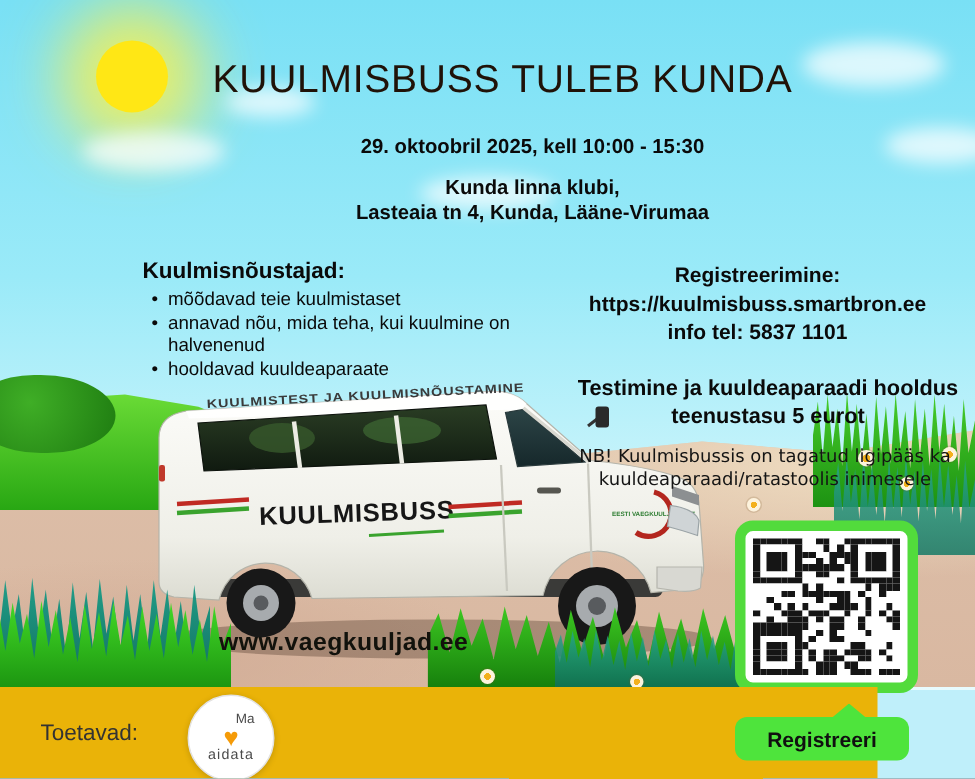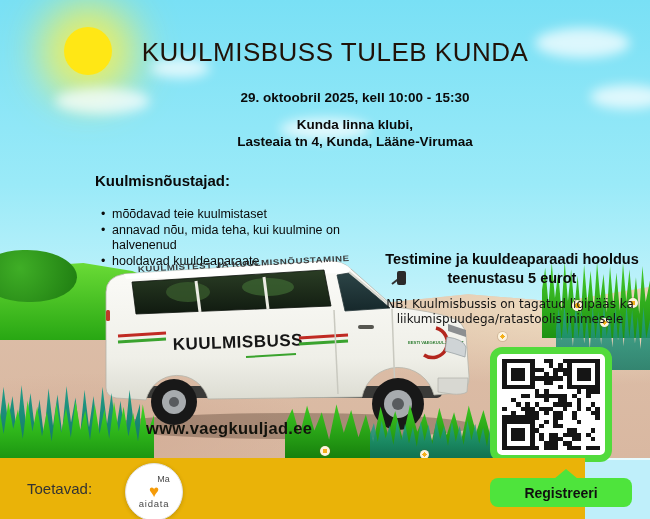--- a/index.html
+++ b/index.html
@@ -48,41 +48,41 @@
     background:radial-gradient(circle,#f3b01c 0 32%,#fdf3dd 34% 100%);
     box-shadow:0 0 0 1px rgba(120,90,40,.18); }
   
   .title { position:absolute; left:60px; top:37px; width:550px; text-align:center;
     font-size:26px; font-weight:normal; letter-spacing:.5px; color:#201208; }
   .when { position:absolute; left:130px; top:90px; width:450px; text-align:center;
     font-size:13.5px; font-weight:bold; color:#0a0a0a; }
   .where { position:absolute; left:130px; top:116px; width:450px; text-align:center;
     font-size:13.5px; font-weight:bold; color:#0a0a0a; line-height:17px; }
   .services { position:absolute; left:95px; top:172px; width:270px; color:#0a0a0a; }
-  .services h3 { font-size:15px; font-weight:bold; margin-bottom:18px; }
+  .services h3 { font-size:15px; font-weight:bold; margin-bottom:3px; }
   .services ul { list-style:none; }
   .services li { position:relative; padding-left:17px; font-size:12.5px; line-height:15.5px; width:252px; }
   .services li::before { content:"•"; position:absolute; left:6px; top:0; }
   .reg { position:absolute; left:360px; top:174px; width:290px; text-align:center;
     font-size:14px; font-weight:bold; color:#0a0a0a; line-height:19px; }
   .pricing { position:absolute; left:372px; top:250px; width:280px; text-align:center;
     font-size:14.5px; font-weight:bold; color:#0a0a0a; line-height:19px; }
   .nb { position:absolute; left:372px; top:297px; width:276px; text-align:center;
     font-family:"DejaVu Sans", sans-serif; font-size:12px; color:#141414; line-height:14.5px; z-index:7; }
   .website { position:absolute; left:146px; top:419px; font-size:16.5px; font-weight:bold;
     color:#12120c; letter-spacing:.3px; z-index:8;text-align:center; }
   
   .bus { position:absolute; left:96px; top:246px; width:392px; height:200px; z-index:5; }
   
   .qr-box { position:absolute; left:490px; top:347px; width:122px; height:115px;
     border:7px solid #52db3c; border-radius:12px; background:#fff; padding:5px; z-index:9; }
   .qr-grid { display:grid; width:100%; height:100%;
     grid-template-columns:repeat(21,1fr); grid-template-rows:repeat(21,1fr); }
   .qm { background:#fff; } .qm.on { background:#151515; }
-  .reg-btn { position:absolute; left:490px; top:478px; width:142px; height:29px;
+  .reg-btn { position:absolute; left:490px; top:478px; width:116px; height:29px;
     background:#4ee43c; border-radius:8px; display:flex; align-items:center; justify-content:center;
     font-size:14px; font-weight:bold; color:#101010; z-index:10; cursor:pointer; }
   .reg-btn .tail { position:absolute; left:64px; top:-9px; width:24px; height:10px;
     background:#4ee43c; clip-path:polygon(50% 0,0 100%,100% 100%); }
   
   .footer { position:absolute; left:0; top:458px; width:585px; height:61px; background:#eab308; z-index:9; }
   .supporters { position:absolute; left:27px; top:22px; font-size:15px; color:#333; }
   .logo-circle { position:absolute; left:125px; top:5px; width:58px; height:58px; border-radius:50%;
     background:#fff; border:1px solid #e3e3e3; box-shadow:0 1px 4px rgba(0,0,0,.18);
     display:flex; flex-direction:column; align-items:center; justify-content:center; line-height:1; }
@@ -123,29 +123,34 @@
 
   <div class="services">
     <h3>Kuulmisnõustajad:</h3>
     <ul>
       <li>mõõdavad teie kuulmistaset</li>
       <li>annavad nõu, mida teha, kui kuulmine on halvenenud</li>
       <li>hooldavad kuuldeaparaate</li>
     </ul>
   </div>
 
+  <div class="reg">
+    <div>Registreerimine:</div>
+    <div>https://kuulmisbuss.smartbron.ee</div>
+    <div>info tel: 5837 1101</div>
+  </div>
 
   <div class="pricing">
     <div>Testimine ja kuuldeaparaadi hooldus</div>
     <div>teenustasu 5 eurot</div>
   </div>
 
   <div class="nb">
     <div>NB! Kuulmisbussis on tagatud ligipääs ka</div>
-    <div>liikumispuudega/ratastoolis inimesele</div>
+    <div>kuuldeaparaadi/ratastoolis inimesele</div>
   </div>
 
   <svg class="bus" viewBox="0 0 392 200">
     <defs>
       <linearGradient id="bodyGrad" x1="0" y1="0" x2="0" y2="1">
         <stop offset="0" stop-color="#fcfcf9"></stop>
           <stop offset="0.7" stop-color="#efefe8"></stop>
           <stop offset="1" stop-color="#dcdcd2"></stop>
       </linearGradient>
       <linearGradient id="winGrad" x1="0" y1="0" x2="0" y2="1">

